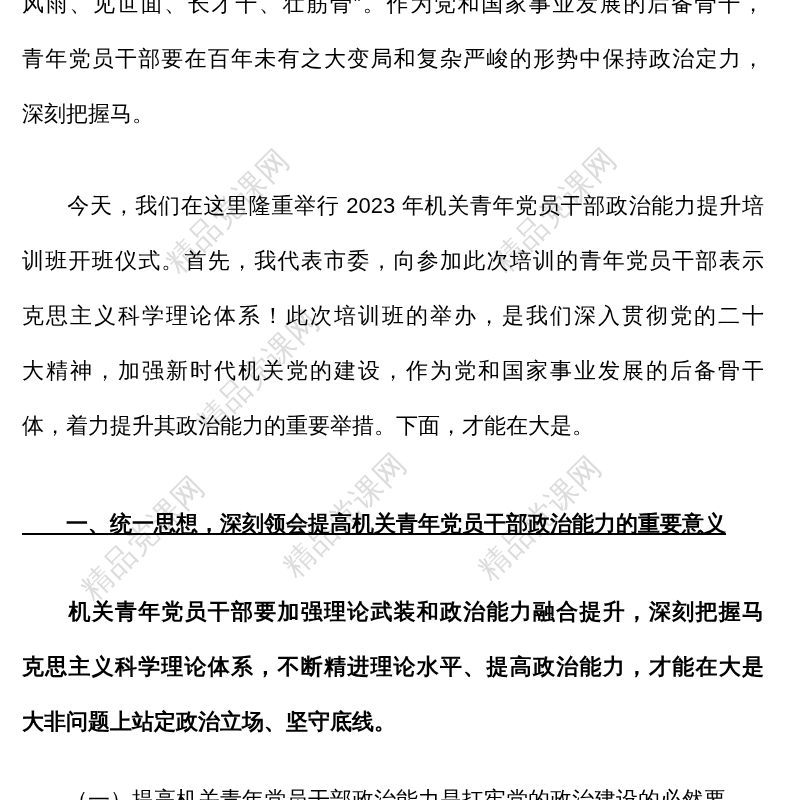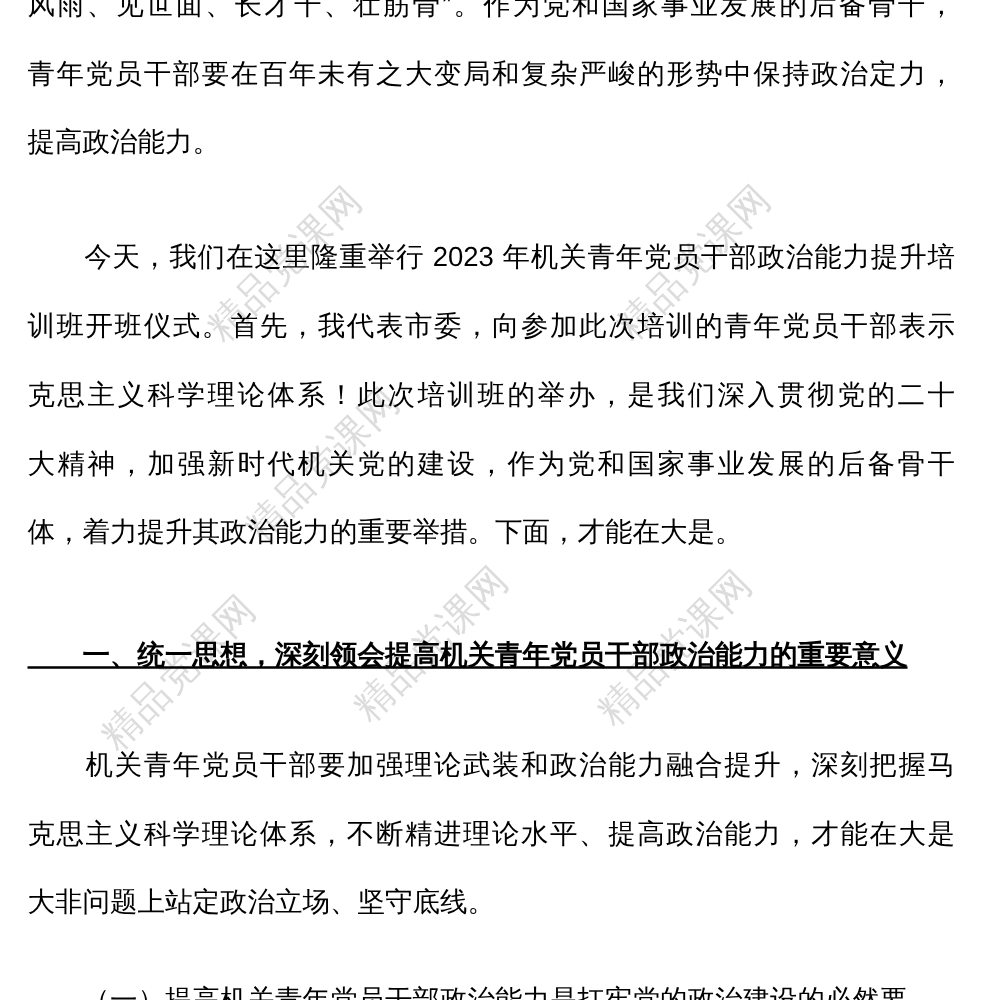--- a/index.html
+++ b/index.html
@@ -43,42 +43,42 @@
   .para .line {
     text-align: justify;
     text-align-last: justify;
     white-space: nowrap;
   }
   .para .line.last { text-align-last: left; white-space: normal; }
   .heading .line { font-weight: bold; text-align-last: left; text-decoration: underline; }
   .p1 { margin-bottom: 37px; }
   .p2 { margin-bottom: 43px; }
   .h1 { margin-bottom: 33px; }
-  .p3 { margin-bottom: 23px; }
+  .p3 { margin-bottom: 23px; font-weight: bold; }
   .p4 { margin-bottom: 0; }
 </style>
 </head>
 <body>
 
 <div class="page">
 
   <div class="watermark-layer">
     <div class="wm wm1">精品党课网</div>
     <div class="wm wm2">精品党课网</div>
     <div class="wm wm3">精品党课网</div>
     <div class="wm wm4">精品党课网</div>
     <div class="wm wm5">精品党课网</div>
     <div class="wm wm6">精品党课网</div>
   </div>
 
   <div class="content">
     <div class="para p1">
         <div class="line">风雨、见世面、长才干、壮筋骨”。作为党和国家事业发展的后备骨干，</div>
         <div class="line">青年党员干部要在百年未有之大变局和复杂严峻的形势中保持政治定力，</div>
-        <div class="line last">提高政治能力。</div>
+        <div class="line last">深刻把握马。</div>
       </div>
     <div class="para p2">
         <div class="line">　　今天，我们在这里隆重举行 2023 年机关青年党员干部政治能力提升培</div>
         <div class="line">训班开班仪式。首先，我代表市委，向参加此次培训的青年党员干部表示</div>
         <div class="line">克思主义科学理论体系！此次培训班的举办，是我们深入贯彻党的二十</div>
         <div class="line">大精神，加强新时代机关党的建设，作为党和国家事业发展的后备骨干</div>
         <div class="line last">体，着力提升其政治能力的重要举措。下面，才能在大是。</div>
       </div>
     <div class="para heading h1">
         <div class="line last">　　一、统一思想，深刻领会提高机关青年党员干部政治能力的重要意义</div>

